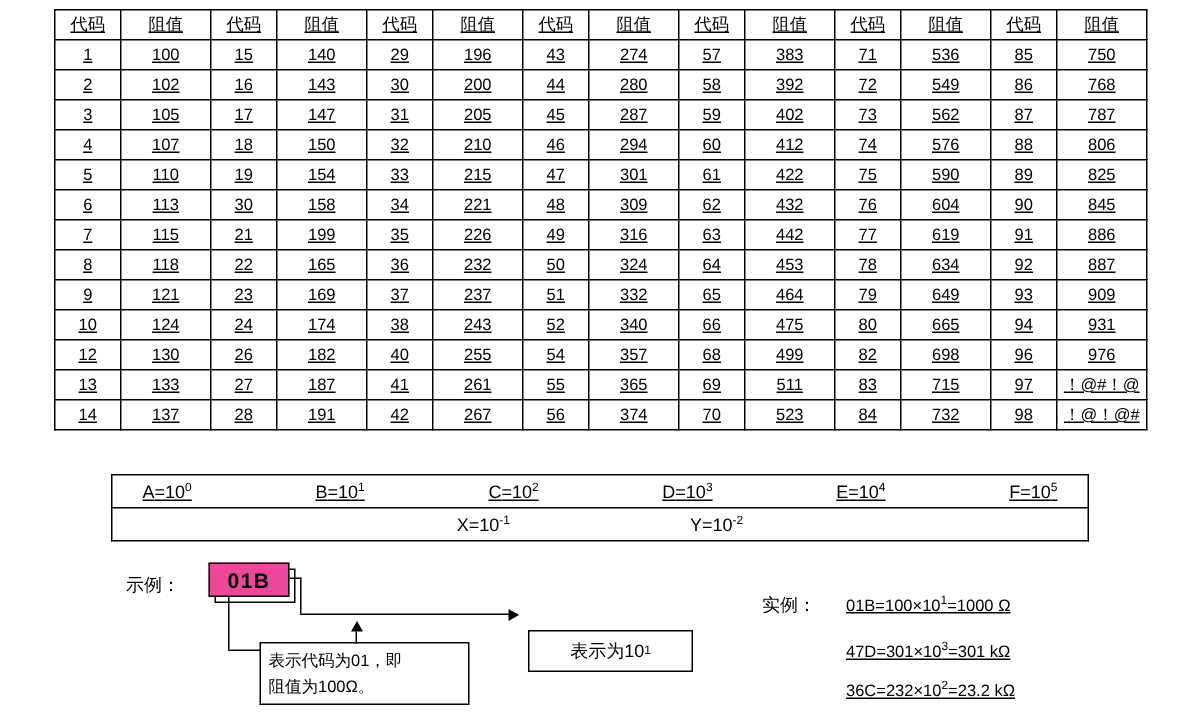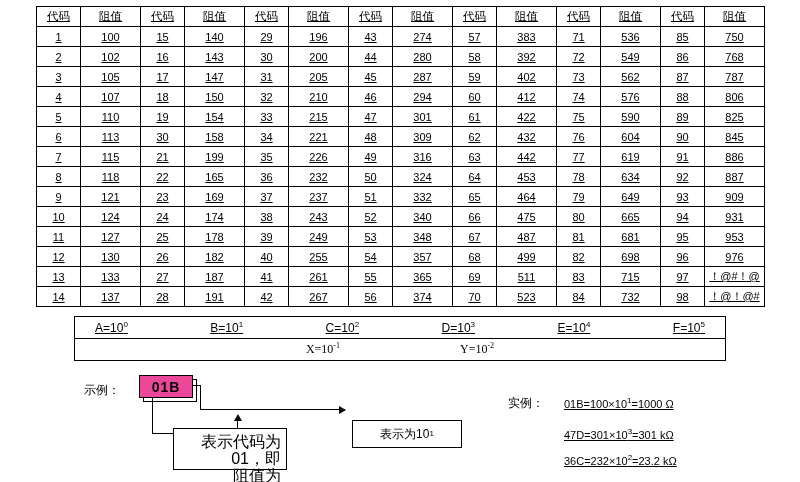--- a/index.html
+++ b/index.html
@@ -51,21 +51,21 @@
     vertical-align:middle;
   }
   .mult-row-1 td{text-align:left;text-decoration:underline;}
   .mult-cells{
     display:flex;
     justify-content:space-between;
     align-items:center;
     padding:0 16px;
   }
   .mult-cells span{white-space:nowrap;}
-  .mult-row-2 td{text-align:right;font-family:Liberation Serif, serif;}
+  .mult-row-2 td{text-align:right;}
   .mult-two{
     display:flex;justify-content:center;align-items:center;
     gap:120px;
   }
   sup{font-size:8px;vertical-align:super;line-height:0;}
 
   
   .ex-label{
     position:absolute;left:84px;top:382px;font-size:12px;
   }
@@ -85,27 +85,26 @@
     background:#ffffff;
     z-index:0;
   }
   .code-box{z-index:2;}
 
   
   .ln{position:absolute;background:#000000;}
 
   .note-box{
     position:absolute;left:173px;top:428px;
-    width:114px;height:42px;
-    border:1px solid #000000;
-    font-size:16px;
+    width:140px;height:42px;
+    border:1px solid #000000;
+    font-size:11px;
     padding:4px 5px 0 5px;
     box-sizing:border-box;
     line-height:17px;
-    text-align:right;
   }
   .result-box{
     position:absolute;left:352px;top:396px;
     width:108px;height:26px;
     border:1px solid #000000;
     font-size:12px;
     display:flex;align-items:center;justify-content:center;margin-top:24px;
   }
 
   
@@ -332,36 +331,20 @@
         <td>38</td>
         <td>243</td>
         <td>52</td>
         <td>340</td>
         <td>66</td>
         <td>475</td>
         <td>80</td>
         <td>665</td>
         <td>94</td>
         <td>931</td>
-      </tr>
-      <tr>
-        <td>11</td>
-        <td>127</td>
-        <td>25</td>
-        <td>178</td>
-        <td>39</td>
-        <td>249</td>
-        <td>53</td>
-        <td>348</td>
-        <td>67</td>
-        <td>487</td>
-        <td>81</td>
-        <td>681</td>
-        <td>95</td>
-        <td>953</td>
       </tr>
       <tr>
         <td>12</td>
         <td>130</td>
         <td>26</td>
         <td>182</td>
         <td>40</td>
         <td>255</td>
         <td>54</td>
         <td>357</td>

